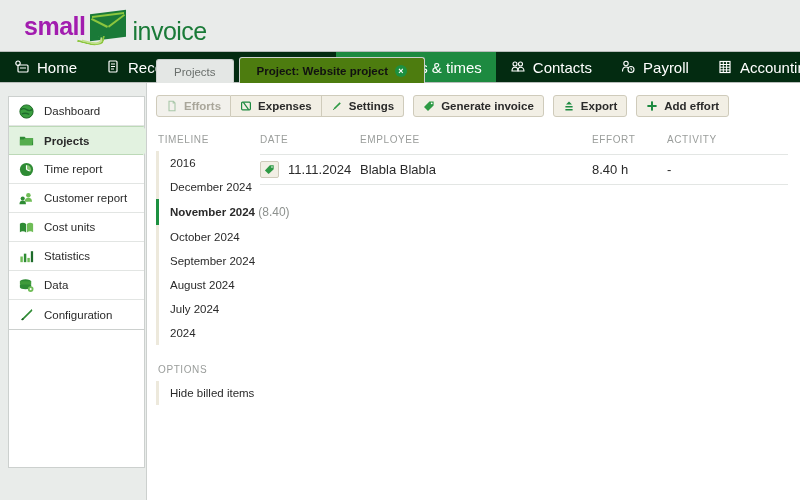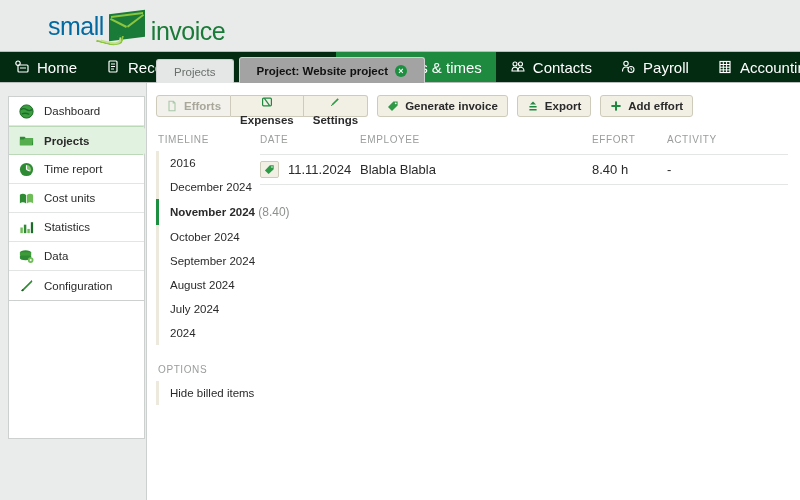--- a/index.html
+++ b/index.html
@@ -17,21 +17,21 @@
     background: #e9ebea;
     position: relative;
   }
   .logo {
     position: absolute;
     left: 24px; top: 6px;
     display: flex; align-items: center;
     font-size: 25px;
     letter-spacing: -0.5px;
   }
-  .logo .lg-small { color: #0369a1; font-weight: 400; margin-left: 24px; }
+  .logo .lg-small { color: #a21caf; font-weight: 700; }
   .logo .lg-invoice { color: #1a7a38; font-weight: 400; margin-left: 2px; margin-top: 11px;}
   .logo-mark {
     width: 42px; height: 30px;
     position: relative;
     margin: 0 2px 0 1px;
   }
   .logo-mark .env {
     position: absolute; left: 4px; top: 1px;
     width: 36px; height: 27px;
     background: #1a7a38;
@@ -152,21 +152,21 @@
     display: flex; align-items: center; gap: 7px;
     font-size: 11.5px;
     background: #e4e7e5;
     border: 1px solid #ccd0ce;
     border-bottom: none;
     color: #6a6f6c;
     border-radius: 3px 3px 0 0;
     cursor: pointer;
   }
   .tab.active {
-    background: #a3a3a3;
+    background: #4d7c0f;
     color: #111;
     font-weight: bold;
     height: 26px;
     margin-left: 5px;
   }
   .tab-close {
     width: 12px; height: 12px; border-radius: 50%;
     background: #1c9040; color: #fff;
     font-size: 9px; line-height: 12px; text-align: center;
     font-weight: bold;
@@ -183,21 +183,21 @@
     height: 22px;
     padding: 0 9px;
     display: flex; align-items: center; gap: 6px;
     font-size: 11.5px; font-weight: bold;
     color: #2a2a2a;
     background: #f2efe5;
     border: 1px solid #cfcbbb;
     cursor: pointer;
     white-space: nowrap;
   }
-  .btn + .btn { border-left: none; flex-direction: column; }
+  .btn + .btn { border-left: none; }
   .btn-group .btn:first-child { border-radius: 3px 0 0 3px; }
   .btn-group .btn:last-child { border-radius: 0 3px 3px 0; }
   .btn-group .btn:only-child { border-radius: 3px; }
   .btn.disabled { color: #a9a69a; background: #f2f1ec; }
   .bico { width: 12px; height: 12px; flex: none; display:block; }
 
   
   .main-cols { display: flex; padding-top: 17px; }
   .timeline-col { width: 113px; flex: none; padding-left: 9px; }
   .section-label {
@@ -375,20 +375,29 @@
 
         <div class="side-item">
           <svg class="side-ico" viewBox="0 0 18 18">
             <circle cx="9" cy="9" r="7" fill="#2e8b34"></circle>
             <path d="M9 9 L9 4.2 A4.8 4.8 0 0 1 13.2 11.4 Z" fill="#83c471"></path>
             <path d="M9 9 L9 4.5 M9 9 L12.4 10.6" stroke="#ffffff" stroke-width="1.2" fill="none"></path>
           </svg>
           <span>Time report</span>
         </div>
 
+        <div class="side-item">
+          <svg class="side-ico" viewBox="0 0 18 18">
+            <circle cx="5" cy="9" r="2.2" fill="#2e8b34"></circle>
+            <path d="M1.6 15 C1.6 11.6 3.4 11 5 11 C6.6 11 8.4 11.6 8.4 15 Z" fill="#2e8b34"></path>
+            <circle cx="11" cy="5.6" r="2.4" fill="#6fbd57"></circle>
+            <path d="M7.2 12.4 C7.2 8.8 9.2 8.1 11 8.1 C12.8 8.1 14.8 8.8 14.8 12.4 Z" fill="#6fbd57"></path>
+          </svg>
+          <span>Customer report</span>
+        </div>
 
         <div class="side-item">
           <svg class="side-ico" viewBox="0 0 18 18">
             <path d="M2 5 C4 3.6 6.6 3.8 8.6 5.2 L8.6 14.2 C6.6 12.8 4 12.6 2 14 Z" fill="#2e8b34"></path>
             <path d="M16 5 C14 3.6 11.4 3.8 9.4 5.2 L9.4 14.2 C11.4 12.8 14 12.6 16 14 Z" fill="#6fbd57"></path>
           </svg>
           <span>Cost units</span>
         </div>
 
         <div class="side-item">

